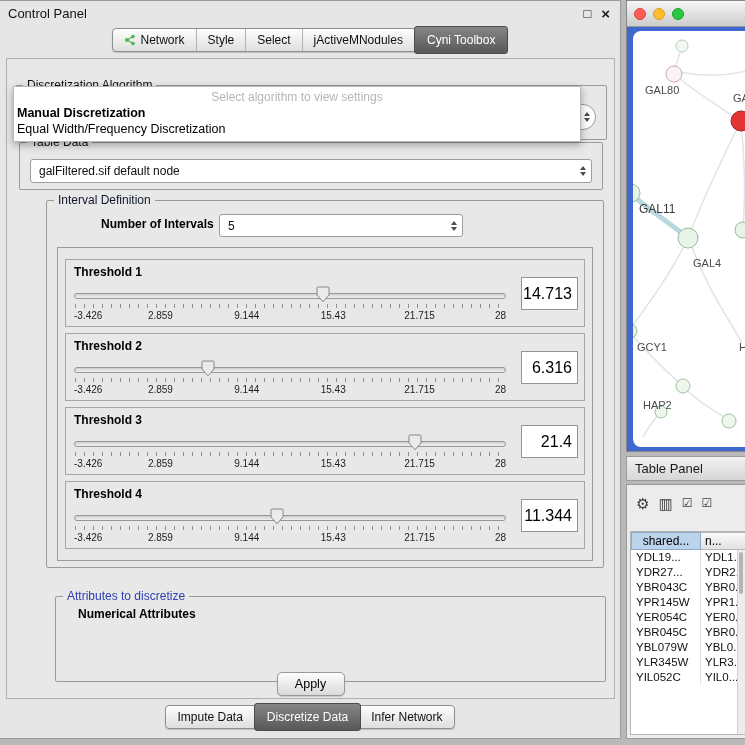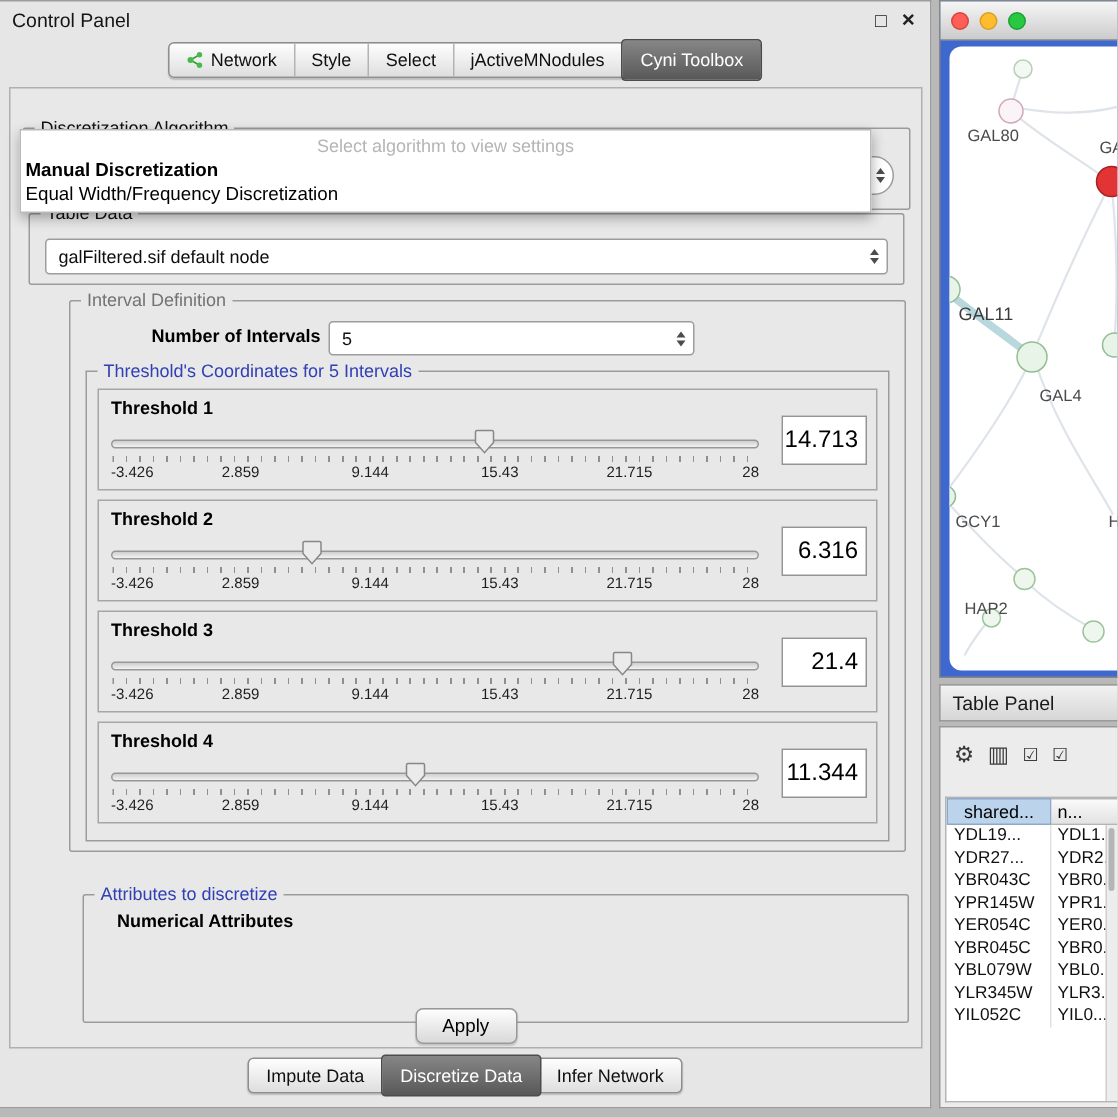--- a/index.html
+++ b/index.html
@@ -16,21 +16,21 @@
   .tabbar{position:absolute;left:0;top:27px;width:100%;display:flex;justify-content:center;z-index:3;}
   .seg{display:flex;align-items:center;border:1px solid #8e8e8e;border-radius:4px;background:linear-gradient(#fefefe,#dedede);box-shadow:0 1px 1px rgba(0,0,0,.18);}
   .seg-item{display:flex;align-items:center;gap:5px;padding:4px 11px;font-size:12px;color:#101010;border-right:1px solid #b3b3b3;white-space:nowrap;}
   .seg-item:last-child{border-right:none;}
   .seg-item.active{background:linear-gradient(#868686,#585858);color:#fff;border:1px solid #4c4c4c;border-radius:3px;margin:-3px -1px;padding:6px 12px;position:relative;z-index:2;}
 
   .panel{position:absolute;left:6px;top:57px;width:609px;height:641px;border:1px solid #b0b0b0;background:#e8e8e8;box-sizing:border-box;}
 
   .group{position:absolute;border:1px solid #9b9b9b;border-radius:2px;box-sizing:border-box;background:#e8e8e8;}
   .gtitle{position:absolute;top:-8px;left:7px;background:#e8e8e8;padding:0 4px;font-size:12px;color:#111;white-space:nowrap;}
-  .gtitle.green{color:#737373;}
+  .gtitle.green{color:#0f172a;}
   .gtitle.blue{color:#3140b4;}
 
   .combo{position:absolute;background:#fff;border:1px solid #9d9d9d;border-radius:3px;display:flex;align-items:center;font-size:12px;color:#0e0e0e;padding:0 22px 0 8px;box-sizing:border-box;}
   .combo-arrows{position:absolute;right:5px;top:50%;transform:translateY(-50%);display:flex;flex-direction:column;gap:2px;}
   .tri-up{width:0;height:0;border-left:3.5px solid transparent;border-right:3.5px solid transparent;border-bottom:4.5px solid #4c4c4c;}
   .tri-down{width:0;height:0;border-left:3.5px solid transparent;border-right:3.5px solid transparent;border-top:4.5px solid #4c4c4c;}
 
   
   .popup{position:absolute;left:6px;top:27px;width:566px;background:#fff;border:1px solid #b9b9b9;box-shadow:0 3px 8px rgba(0,0,0,.32);z-index:30;padding:2px 0 4px;}
   .popup-hint{text-align:center;color:#b5b5b5;font-size:12px;height:16px;line-height:16px;}
@@ -169,21 +169,20 @@
       <span class="ni-label">Number of Intervals</span>
       <div class="combo ni-combo">
         <span>5</span>
         <span class="combo-arrows">
             <span class="tri-up"></span>
             <span class="tri-down"></span>
           </span>
       </div>
 
       <div class="thresh-group">
-        <span class="gtitle blue">Threshold's Coordinates for 5 Intervals</span>
         <div class="thresh-stack">
 
           <div class="thresh-panel">
             <div class="thresh-label">Threshold 1</div>
             <div class="slider">
               <div class="track"></div>
               <div class="thumb" style="left: calc(57.7% - 7px);">
                 <svg width="14" height="17" viewBox="0 0 14 17">
                     <path d="M2 1 H12 Q13 1 13 2 V9 L7 15.8 L1 9 V2 Q1 1 2 1 Z" fill="#ebebeb" stroke="#878787"></path>
                   </svg>

